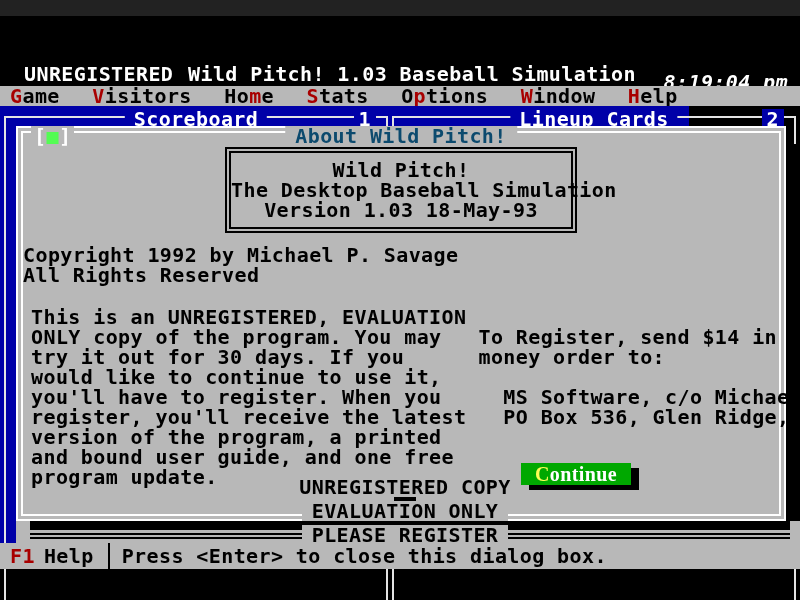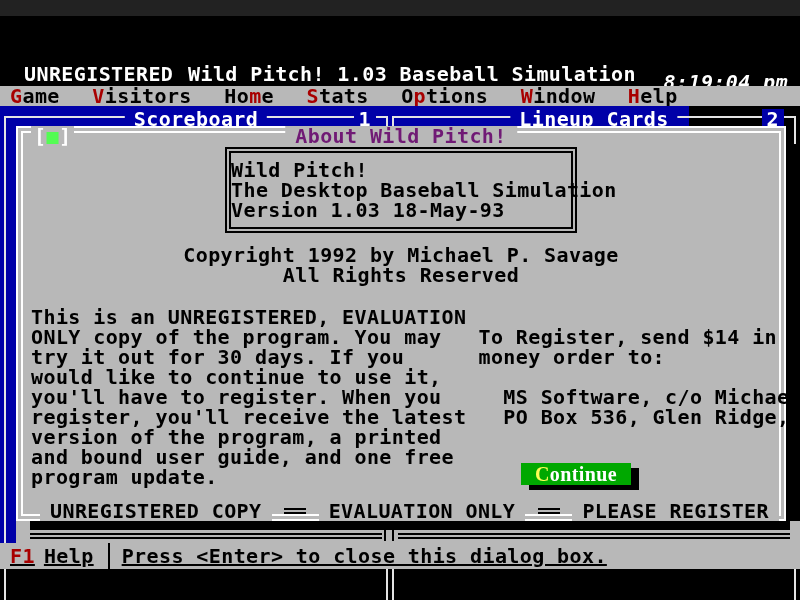--- a/index.html
+++ b/index.html
@@ -31,35 +31,35 @@
   .dbl-1 { left:14px;  width:352px; }
   .dbl-2 { left:382px; width:392px; }
   .vbar { position:absolute; top:8px; width:2px; height:12px; background:#000; }
   .vbar-1 { left:368px; } .vbar-2 { left:376px; }
   .shadow-b { position:absolute; left:30px; top:415px; width:760px; height:9px; background:#000; }
   .shadow-r { position:absolute; left:786px; top:38px; width:14px; height:377px; background:#000; }
   
   .dialog { position:absolute; left:16px; top:20px; width:770px; height:395px; background:#b8b8b8; border:7px double #fff; }
   .dlg-close { position:absolute; top:-7px; left:8px; background:#b8b8b8; padding:0 3px; color:#fff; cursor:default; white-space:nowrap; }
   .dlg-close .sq { color:#54fc54; }
-  .dlg-title { position:absolute; top:-7px; left:50%; transform:translateX(-50%); background:#b8b8b8; padding:0 10px; color:#701a75; white-space:nowrap; }
-  .about-box { width:352px; margin:14px auto 0 auto; border:6px double #000; padding:7px 0; white-space:pre; }
-  .copyright { text-align:center; margin-top:12px; white-space:pre; }
+  .dlg-title { position:absolute; top:-7px; left:50%; transform:translateX(-50%); background:#b8b8b8; padding:0 10px; color:#0c4a6e; white-space:nowrap; }
+  .about-box { width:352px; margin:14px auto 0 auto; border:6px double #000; padding:7px 0; text-align:center; white-space:pre; }
+  .copyright { text-align:left; margin-top:12px; white-space:pre; }
   .cols { display:flex; margin-top:22px; }
   .col-left  { margin-left:8px; white-space:pre; }
   .col-right { margin-left:12px; margin-top:20px; white-space:pre; }
   .continue-btn { position:absolute; left:498px; top:330px; width:110px; height:22px; cursor:default;font-family:Liberation Serif, serif; }
   .btn-shadow { position:absolute; left:8px; top:5px; width:110px; height:22px; background:#000; }
   .btn-face { position:absolute; left:0; top:0; width:110px; height:22px; background:#00a800; color:#fff; text-align:center; line-height:22px; }
   .btn-face .hotkey { color:#fcfc54; }
-  .dlg-footer { position:absolute; left:17px; right:0; bottom:-7px; height:20px; display:flex; align-items:center; justify-content:space-between; }
+  .dlg-footer { position:absolute; left:8px; right:0; bottom:-7px; height:20px; display:flex; align-items:center; justify-content:center;flex-direction:column; }
   .dlg-footer .ftext { background:#b8b8b8; padding:0 10px; white-space:nowrap; }
   .fseg { width:22px; height:6px; border-top:2px solid #000; border-bottom:2px solid #000; background:#b8b8b8; }
   
-  .statusbar { position:absolute; left:0; top:527px; width:800px; height:26px; background:#b8b8b8; display:flex; align-items:center; padding-left:10px;text-decoration:underline; }
+  .statusbar { position:absolute; left:0; top:527px; width:800px; height:26px; background:#b8b8b8; display:flex; align-items:center; padding-left:10px; }
   .sb-hotspot { display:flex; align-items:center; cursor:default; }
   .sb-key { color:#a80000; margin-right:9px; }
   .sb-sep { width:2px; height:26px; background:#000; margin:0 12px 0 14px; }
 </style>
 </head>
 <body>
 
 <div class="screen">
 
   <div class="titlebar">

